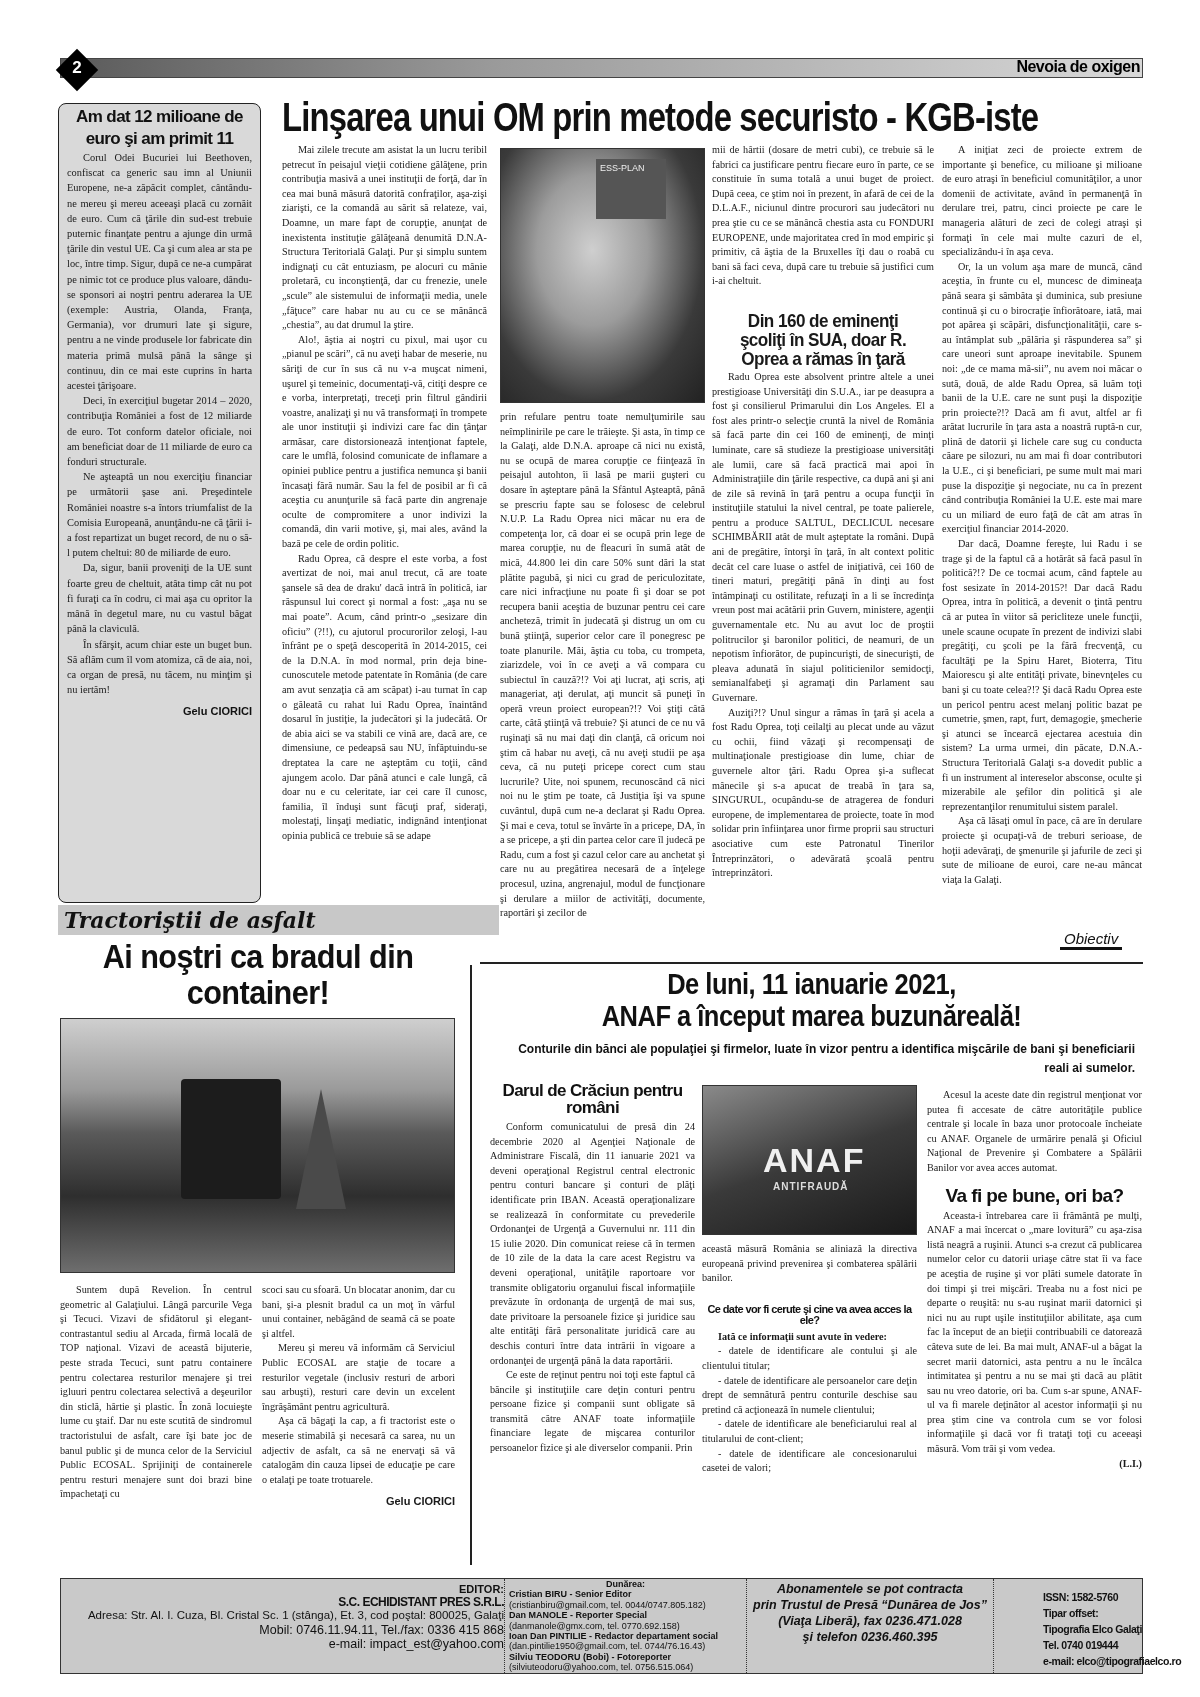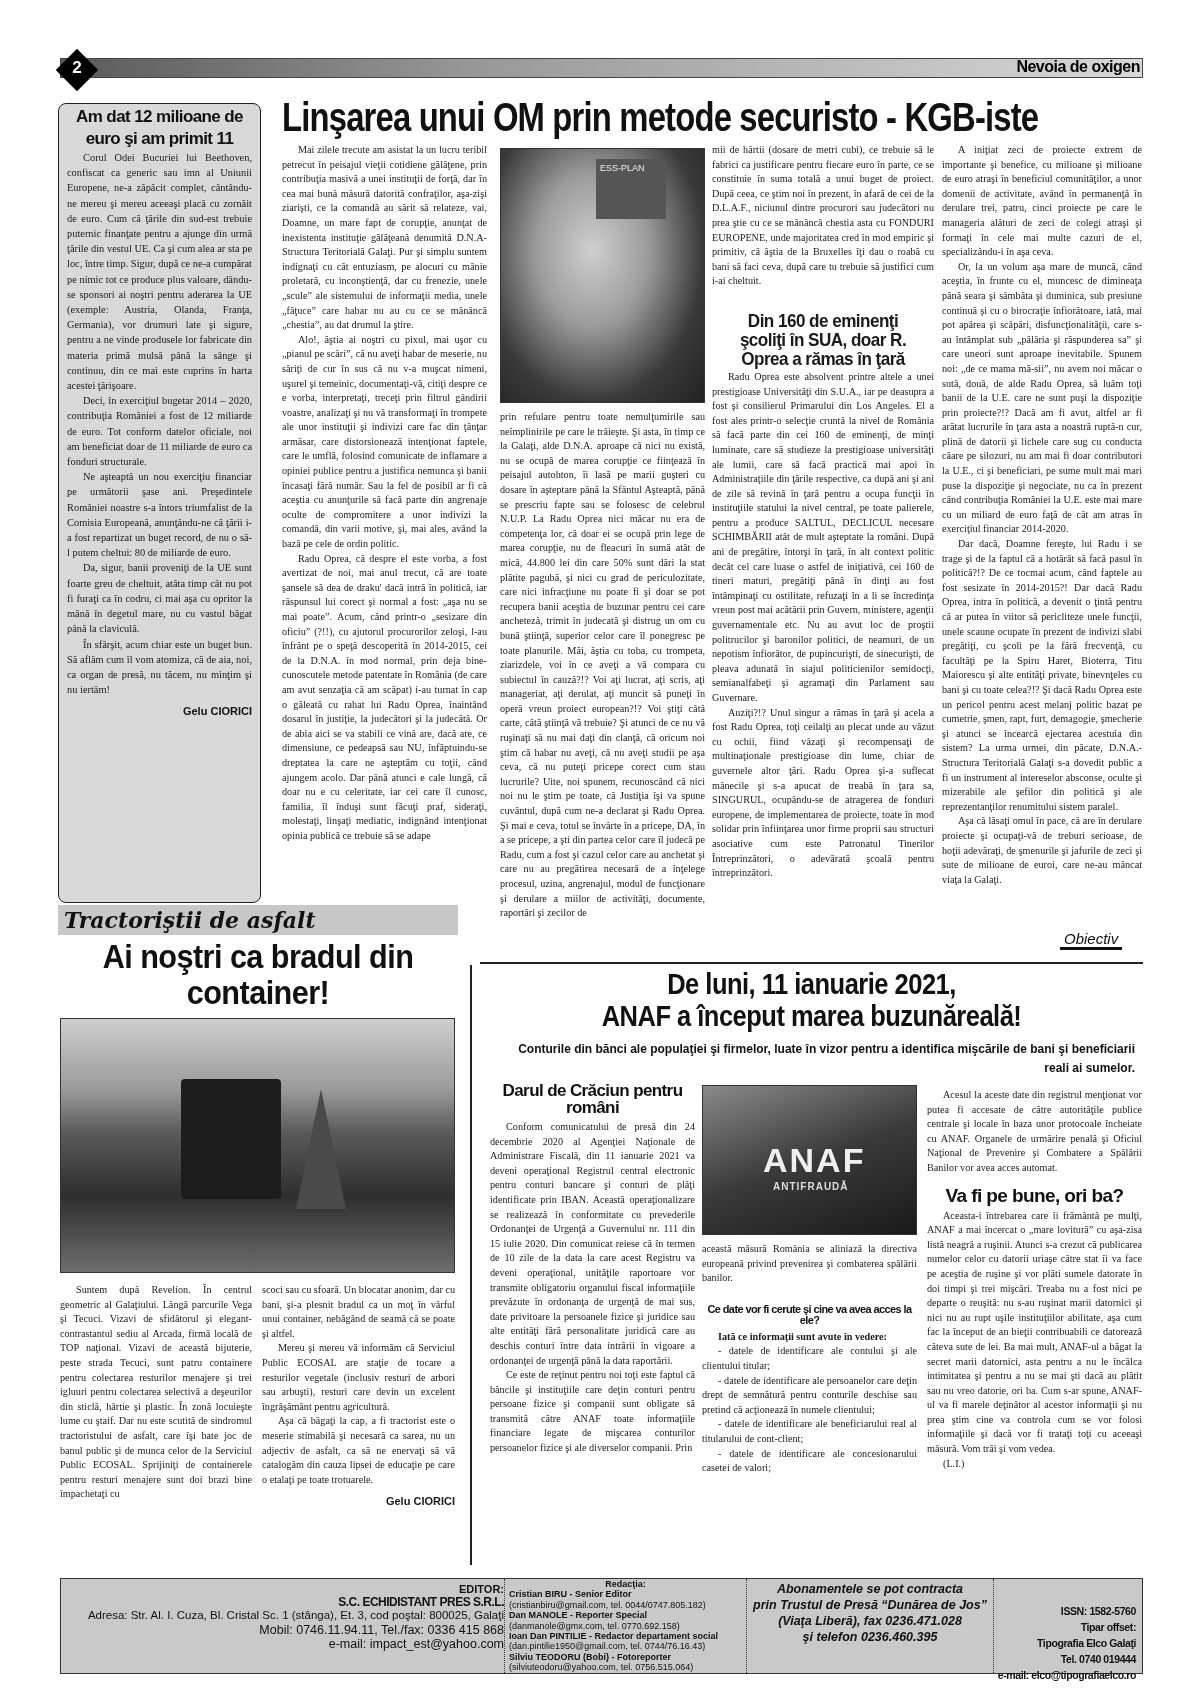--- a/index.html
+++ b/index.html
@@ -73,21 +73,21 @@
 <div class="col txt" style="left:942px;top:143px;width:200px">
   <p>A iniţiat zeci de proiecte extrem de importante şi benefice, cu milioane şi milioane de euro atraşi în beneficiul comunităţilor, a unor domenii de activitate, având în permanenţă în derulare trei, patru, cinci proiecte pe care le manageria alături de zeci de colegi atraşi şi formaţi în cele mai multe cazuri de el, specializându-i în aşa ceva.</p>
   <p>Or, la un volum aşa mare de muncă, când aceştia, în frunte cu el, muncesc de dimineaţa până seara şi sâmbăta şi duminica, sub presiune continuă şi cu o birocraţie înfiorătoare, iată, mai pot apărea şi scăpări, disfuncţionalităţii, care s-au întâmplat sub „pălăria şi răspunderea sa” şi care uneori sunt aproape inevitabile. Spunem noi: „de ce mama mă-sii”, nu avem noi măcar o sută, două, de alde Radu Oprea, să luăm toţi banii de la U.E. care ne sunt puşi la dispoziţie prin proiecte?!? Dacă am fi avut, altfel ar fi arătat lucrurile în ţara asta a noastră ruptă-n cur, plină de datorii şi lichele care sug cu conducta căare pe silozuri, nu am mai fi doar contributori la U.E., ci şi beneficiari, pe sume mult mai mari puse la dispoziţie şi negociate, nu ca în prezent când contribuţia României la U.E. este mai mare cu un miliard de euro faţă de cât am atras în exerciţiul financiar 2014-2020.</p>
   <p>Dar dacă, Doamne fereşte, lui Radu i se trage şi de la faptul că a hotărât să facă pasul în politică?!? De ce tocmai acum, când faptele au fost sesizate în 2014-2015?! Dar dacă Radu Oprea, intra în politică, a devenit o ţintă pentru că ar putea în viitor să pericliteze unele funcţii, unele scaune ocupate în prezent de indivizi slabi pregătiţi, cu şcoli pe la fără frecvenţă, cu facultăţi pe la Spiru Haret, Bioterra, Titu Maiorescu şi alte entităţi private, binevnţeles cu bani şi cu toate celea?!? Şi dacă Radu Oprea este un pericol pentru acest melanj politic bazat pe cumetrie, şmen, rapt, furt, demagogie, şmecherie şi atunci se încearcă ejectarea acestuia din sistem? La urma urmei, din păcate, D.N.A.-Structura Teritorială Galaţi s-a dovedit public a fi un instrument al intereselor absconse, oculte şi mizerabile ale şefilor din politică şi ale reprezentanţilor renumitului sistem paralel.</p>
   <p>Aşa că lăsaţi omul în pace, că are în derulare proiecte şi ocupaţi-vă de treburi serioase, de hoţii adevăraţi, de şmenurile şi jafurile de zeci şi sute de milioane de euroi, care ne-au mâncat viaţa la Galaţi.</p>
 </div>
 <div class="abs sans" style="left:1060px;top:930px;font-size:15px;font-style:italic;border-bottom:3px solid #111;padding:0 4px">Obiectiv</div>
 
 <div class="rule" style="left:480px;top:962px;width:663px;height:2px"></div>
 
-<div class="abs gray-bar" style="left:58px;top:905px;width:400px;height:30px">
+<div class="abs gray-bar" style="left:58px;top:905px;width:441px;height:30px">
   <span style="display:block;font:italic bold 22px/30px 'DejaVu Serif',serif;padding-left:6px">Tractoriştii de asfalt</span>
 </div>
 <div class="abs sub" style="left:58px;top:938px;width:400px;font-size:34px;line-height:36px;transform:scaleX(0.9);transform-origin:center top">Ai noştri ca bradul din container!</div>
 
 <div class="col photo" style="left:60px;top:1018px;width:395px;height:255px;background:linear-gradient(180deg,#cfcfcf 0%,#9a9a9a 28%,#5a5a5a 45%,#2e2e2e 70%,#6e6e6e 100%)">
   <div style="position:absolute;left:120px;top:60px;width:100px;height:120px;background:#1c1c1c;border-radius:4px"></div>
   <div style="position:absolute;left:235px;top:70px;width:0;height:0;border-left:25px solid transparent;border-right:25px solid transparent;border-bottom:120px solid #4a4a4a"></div>
 </div>
 
 <div class="col txt" style="left:60px;top:1283px;width:192px">
@@ -135,49 +135,49 @@
   </div>
 </div>
 
 <div class="col" style="left:927px;top:1088px;width:215px">
   <div class="txt">
       <p>Acesul la aceste date din registrul menţionat vor putea fi accesate de către autorităţile publice centrale şi locale în baza unor protocoale încheiate cu ANAF. Organele de urmărire penală şi Oficiul Naţional de Prevenire şi Combatere a Spălării Banilor vor avea acces automat.</p>
     </div>
   <div class="sub" style="font-size:19px;margin:10px 0 4px">Va fi pe bune, ori ba?</div>
   <div class="txt">
     <p>Aceasta-i întrebarea care îi frământă pe mulţi, ANAF a mai încercat o „mare lovitură” cu aşa-zisa listă neagră a ruşinii. Atunci s-a crezut că publicarea numelor celor cu datorii uriaşe către stat îi va face pe aceştia de ruşine şi vor plăti sumele datorate în doi timpi şi trei mişcări. Treaba nu a fost nici pe departe o reuşită: nu s-au ruşinat marii datornici şi nici nu au rupt uşile instituţiilor abilitate, aşa cum fac la început de an bieţii contribuabili ce datorează câteva sute de lei. Ba mai mult, ANAF-ul a băgat la secret marii datornici, asta pentru a nu le încălca intimitatea şi pentru a nu se mai şti dacă au plătit sau nu vreo datorie, ori ba. Cum s-ar spune, ANAF-ul va fi marele deţinător al acestor informaţii şi nu prea ştim cine va controla cum se vor folosi informaţiile şi dacă vor fi trataţi toţi cu aceeaşi măsură. Vom trăi şi vom vedea.</p>
-    <p style="font-weight:normal;">(L.I.)</p>
+    <p style="font-weight:bold;text-align:right">(L.I.)</p>
   </div>
 </div>
 
 <div class="abs sans" id="footer">
   <div class="fcell" style="left:0;width:444px;text-align:right;padding-top:4px">
     <div style="font-size:11px;font-weight:bold">EDITOR:</div>
     <div style="font-size:12px;font-weight:bold;letter-spacing:-0.5px">S.C. ECHIDISTANT PRES S.R.L.</div>
     <div style="font-size:11.5px">Adresa: Str. Al. I. Cuza, Bl. Cristal Sc. 1 (stânga), Et. 3, cod poştal: 800025, Galaţi</div>
     <div style="font-size:12.5px;margin-top:2px">Mobil: 0746.11.94.11, Tel./fax: 0336 415 868</div>
     <div style="font-size:12.5px">e-mail: impact_est@yahoo.com</div>
   </div>
   <div class="fcell" style="left:444px;width:242px;padding:0 4px;font-size:9px;line-height:10.4px">
-    <div style="text-align:center;font-weight:bold">Redacţia:</div>
+    <div style="text-align:center;font-weight:bold">Dunărea:</div>
     <div style="font-weight:bold">Cristian BIRU - Senior Editor</div>
     <div>(cristianbiru@gmail.com, tel. 0044/0747.805.182)</div>
     <div style="font-weight:bold">Dan MANOLE - Reporter Special</div>
     <div>(danmanole@gmx.com, tel. 0770.692.158)</div>
     <div style="font-weight:bold">Ioan Dan PINTILIE - Redactor departament social</div>
     <div>(dan.pintilie1950@gmail.com, tel. 0744/76.16.43)</div>
     <div style="font-weight:bold">Silviu TEODORU (Bobi) - Fotoreporter</div>
     <div>(silviuteodoru@yahoo.com, tel. 0756.515.064)</div>
   </div>
   <div class="fcell" style="left:686px;width:247px;text-align:center;padding-top:2px;font-size:12.5px;font-style:italic;font-weight:bold;line-height:16px">
     <div>Abonamentele se pot contracta</div>
     <div>prin Trustul de Presă “Dunărea de Jos”</div>
     <div>(Viaţa Liberă), fax 0236.471.028</div>
     <div>şi telefon 0236.460.395</div>
   </div>
-  <div class="fcell" style="left:925px;width:150px;border-right:none;text-align:right;padding-top:24px;font-size:10.5px;font-weight:bold;line-height:16px;letter-spacing:-0.4px">
+  <div class="fcell" style="left:982px;width:150px;border-right:none;text-align:left;padding-top:10px;font-size:10.5px;font-weight:bold;line-height:16px;letter-spacing:-0.4px">
     <div>ISSN: 1582-5760</div>
     <div>Tipar offset:</div>
     <div>Tipografia Elco Galaţi</div>
     <div>Tel. 0740 019444</div>
     <div>e-mail: elco@tipografiaelco.ro</div>
   </div>
 </div>
 
 </body></html>

